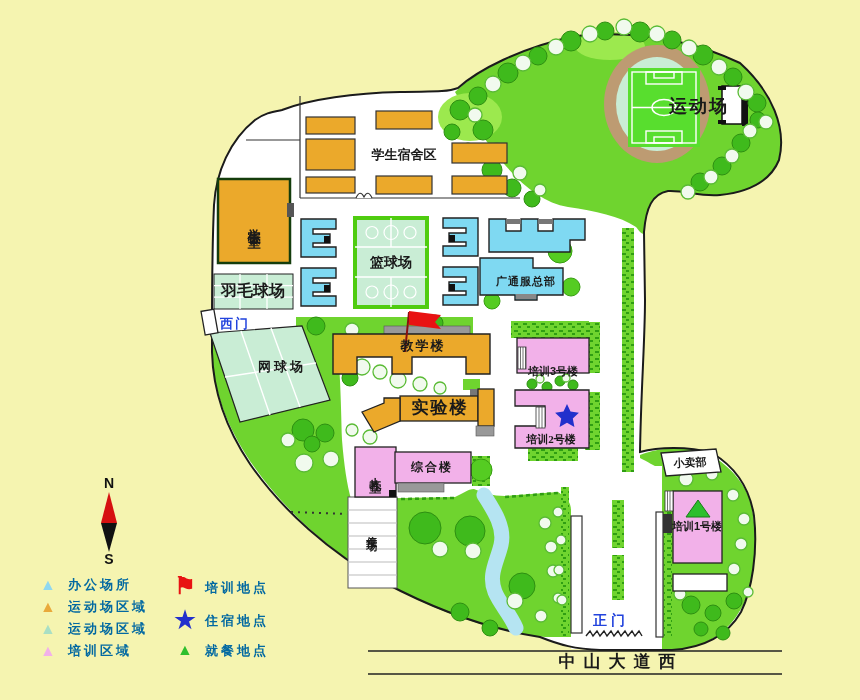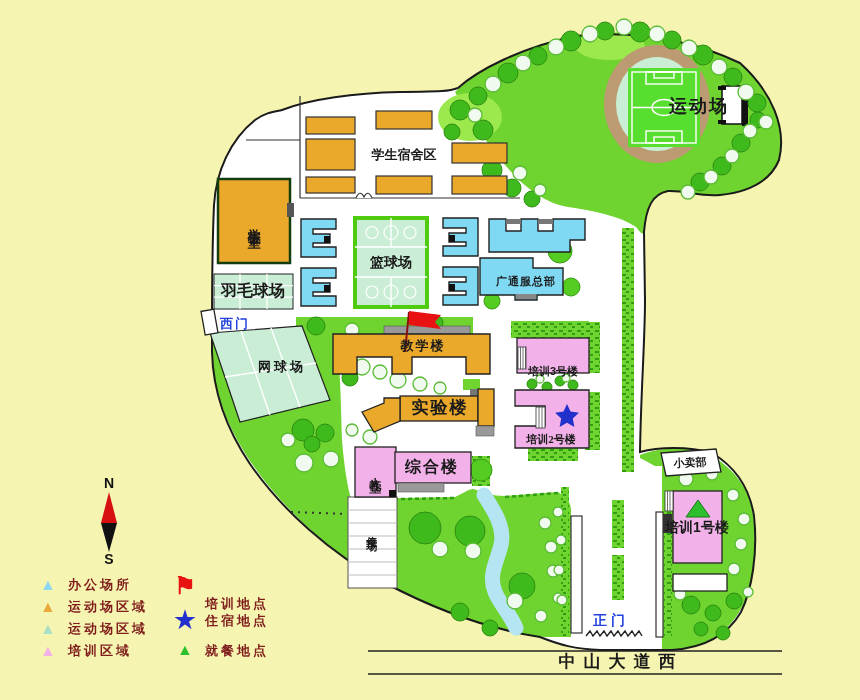--- a/index.html
+++ b/index.html
@@ -5,21 +5,21 @@
   html,body{margin:0;padding:0;}
   body{font-family:"Liberation Sans",sans-serif;background:#fff;}
   #stage{position:relative;width:860px;height:700px;overflow:hidden;background:var(--outside-bg,#F5F4B0);}
   #stage svg{position:absolute;left:0;top:0;}
   .lbl{position:absolute;transform:translate(-50%,-50%);font-weight:bold;color:#1a1a1a;
        white-space:nowrap;line-height:1.05;font-family:"Liberation Sans",sans-serif;}
   .lbl.vert{writing-mode:vertical-rl;text-orientation:upright;letter-spacing:2px;}
   .lbl.blue{color:var(--label-blue,#2243DD);}
   .lbl.rot{transform:translate(-50%,-50%) rotate(-3deg);}
   .legend-glyph{position:absolute;transform:translate(-50%,-50%);font-weight:bold;line-height:1;}
-  .legend-text{position:absolute;transform:translateY(-50%);font-weight:bold;color:#7f1d1d;
+  .legend-text{position:absolute;transform:translateY(-50%);font-weight:bold;color:#0369a1;
        font-size:13px;letter-spacing:3px;white-space:nowrap;}
   .compass-letter{position:absolute;transform:translate(-50%,-50%);font-weight:bold;font-size:14px;color:#111;}
 </style>
 </head>
 <body>
 
 <div id="stage">
 <svg width="860" height="700" viewBox="0 0 860 700">
   <defs>
     <pattern id="hedge" width="9" height="7" patternUnits="userSpaceOnUse">
@@ -355,42 +355,42 @@
   <div class="lbl vert" style="left:254px;top:222px;font-size:13px;">学生饭堂</div>
   <div class="lbl" style="left:253px;top:291px;font-size:16px;">羽毛球场</div>
   <div class="lbl blue" style="left:235px;top:324px;font-size:13px;letter-spacing:2px;">西门</div>
   <div class="lbl" style="left:264px;top:367px;font-size:13px;letter-spacing:3px;padding-left:36px;">网球场</div>
   <div class="lbl" style="left:391px;top:262px;font-size:14px;">篮球场</div>
   <div class="lbl" style="left:423px;top:346px;font-size:13px;letter-spacing:2px;">教学楼</div>
   <div class="lbl" style="left:526px;top:282px;font-size:11px;letter-spacing:1px;">广通服总部</div>
   <div class="lbl" style="left:553px;top:356px;font-size:11px;margin-top:16px;">培训3号楼</div>
   <div class="lbl" style="left:551px;top:440px;font-size:11px;font-family:Liberation Serif, serif;">培训2号楼</div>
   <div class="lbl" style="left:440px;top:408px;font-size:17px;letter-spacing:2px;">实验楼</div>
-  <div class="lbl" style="left:432px;top:467px;font-size:16px;letter-spacing:2px;">综合楼</div>
+  <div class="lbl" style="left:432px;top:467px;font-size:12px;letter-spacing:2px;">综合楼</div>
   <div class="lbl vert" style="left:375px;top:470px;font-size:12px;">大礼堂</div>
   <div class="lbl vert" style="left:371px;top:530px;font-size:11px;">停车场</div>
   <div class="lbl rot" style="left:690px;top:463px;font-size:11px;">小卖部</div>
-  <div class="lbl" style="left:697px;top:527px;font-size:14px;">培训1号楼</div>
+  <div class="lbl" style="left:697px;top:527px;font-size:11px;">培训1号楼</div>
   <div class="lbl blue" style="left:611px;top:621px;font-size:14px;letter-spacing:4px;font-family:Liberation Serif, serif;">正门</div>
   <div class="lbl" style="left:659px;top:106px;font-size:18px;letter-spacing:2px;margin-left:40px;">运动场</div>
   <div class="lbl" style="left:621px;top:662px;font-size:17px;letter-spacing:8px;">中山大道西</div>
   <div class="compass-letter" style="left:109px;top:483px;">N</div>
   <div class="compass-letter" style="left:109px;top:559px;">S</div>
 
   <div>
     <span class="legend-glyph" style="left: 48px; top: 585px; font-size: 16px; color: rgb(143, 216, 240);">▲</span>
     <span class="legend-text" style="left:68px;top:585px;">办公场所</span>
     <span class="legend-glyph" style="left: 48px; top: 607px; font-size: 16px; color: rgb(233, 169, 59);">▲</span>
     <span class="legend-text" style="left:68px;top:607px;">运动场区域</span>
     <span class="legend-glyph" style="left: 48px; top: 629px; font-size: 16px; color: rgb(169, 223, 196);">▲</span>
     <span class="legend-text" style="left:68px;top:629px;">运动场区域</span>
     <span class="legend-glyph" style="left: 48px; top: 651px; font-size: 16px; color: rgb(242, 177, 233);">▲</span>
     <span class="legend-text" style="left:68px;top:651px;">培训区域</span>
 
     <span class="legend-glyph" style="left: 185px; top: 586px; font-size: 24px; color: rgb(232, 18, 18);">⚑</span>
-    <span class="legend-text" style="left:205px;top:604px;">培训地点</span>
+    <span class="legend-text" style="left:205px;top:588px;">培训地点</span>
     <span class="legend-glyph" style="left: 185px; top: 620px; font-size: 24px; color: rgb(34, 48, 204);">★</span>
     <span class="legend-text" style="left:205px;top:621px;">住宿地点</span>
     <span class="legend-glyph" style="left: 185px; top: 650px; font-size: 16px; color: rgb(45, 191, 45);">▲</span>
     <span class="legend-text" style="left:205px;top:651px;">就餐地点</span>
   </div>
 </div>
 </div>
 
 </body></html>

